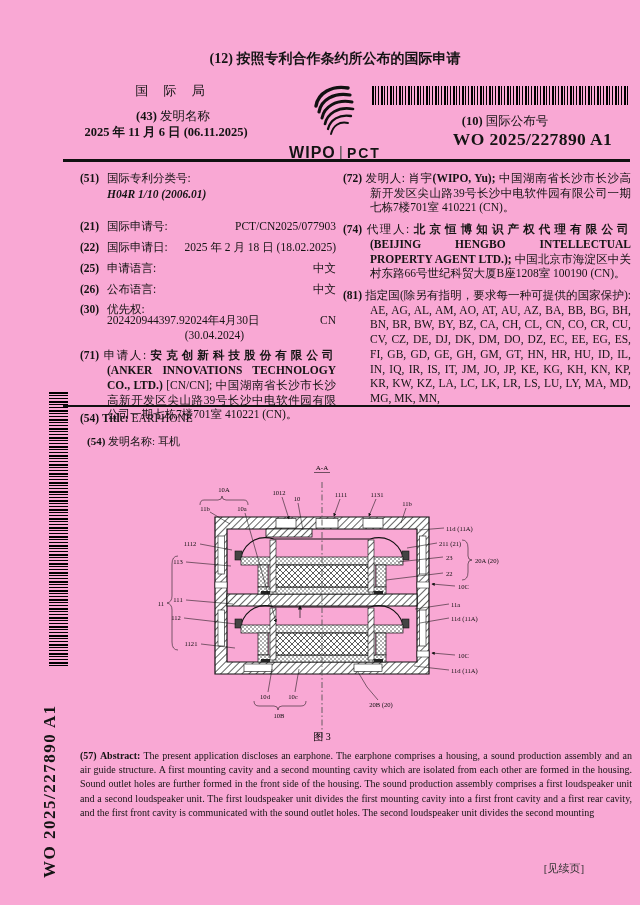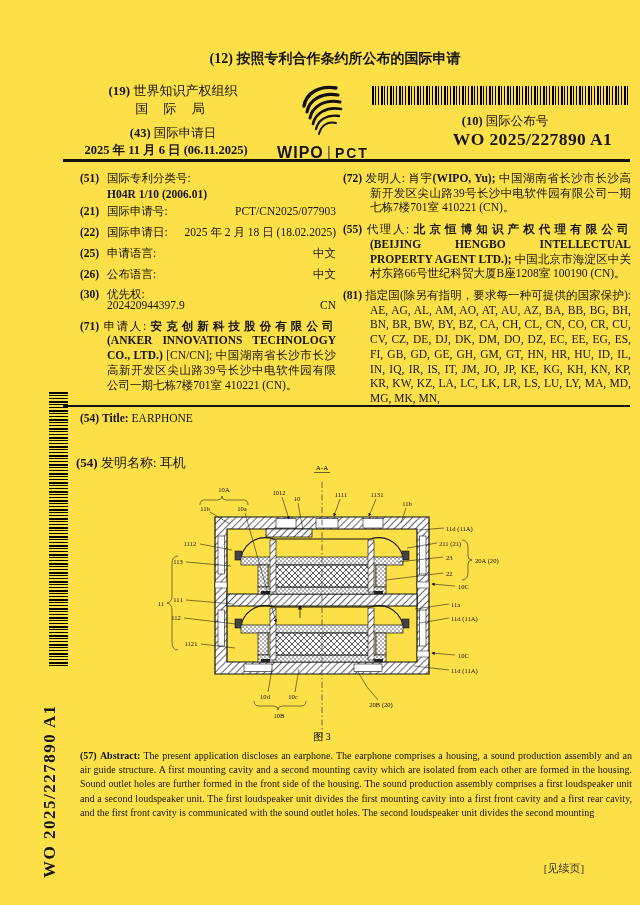--- a/index.html
+++ b/index.html
@@ -1,31 +1,31 @@
 <!DOCTYPE html>
 <html><head>
 <meta charset="utf-8">
 <style>
   html,body{margin:0;padding:0;background:#e8e8e8;}
   #page{
-    position:relative;width:640px;height:905px;background:#fde047;
+    position:relative;width:640px;height:905px;background:#f9a8d4;
     font-family:"Liberation Serif","DejaVu Serif",serif;color:#141414;
     overflow:hidden;margin:0 auto;
   }
   .abs{position:absolute;}
   .b{font-weight:bold;}
   .num{font-weight:bold;}
 
   
   #type-line{top:50px;left:30px;width:610px;text-align:center;font-size:14px;font-weight:bold;}
   #org-block{top:82px;left:78px;width:190px;text-align:center;font-size:13px;line-height:1.35;}
   #org-bureau{letter-spacing:6px;}
   #pubdate-label{margin-top:8px;font-size:12.5px;}
   #pubdate-value{font-size:12.5px;font-weight:bold;white-space:nowrap;margin-left:-14px;}
-  #logo-block{top:84px;left:268px;width:110px;text-align:center;}
+  #logo-block{top:84px;left:280px;width:110px;text-align:center;}
   #logo-text{font-family:"Liberation Sans","DejaVu Sans",sans-serif;font-weight:bold;font-size:16px;letter-spacing:1px;margin-top:2px;white-space:nowrap;}
   #logo-text .sep{font-weight:normal;color:#555;padding:0 3px;}
   #logo-text .pct{font-size:14px;letter-spacing:2px;}
   #barcode-top{top:86px;left:372px;width:256px;height:19px;
     background-image:
       repeating-linear-gradient(90deg,#000 0 1px,transparent 1px 3px),
       repeating-linear-gradient(90deg,#000 0 2px,transparent 2px 9px),
       repeating-linear-gradient(90deg,#000 0 1px,transparent 1px 6px);
   }
   #pubnum-label{top:113px;left:440px;width:130px;text-align:center;font-size:12.5px;}
@@ -33,28 +33,28 @@
   .rule1{top:159px;left:63px;width:567px;height:2.5px;background:#111;}
   .rule2{top:405px;left:63px;width:567px;height:1.5px;background:#111;}
 
   
   .col{font-size:11.5px;line-height:1.28;}
   #col-left{top:171px;left:80px;width:256px;}
   #col-right{top:171px;left:343px;width:288px;}
   .kv{display:flex;margin-bottom:6px;}
   .kv .num{width:27px;flex:none;}
   .kv .val{margin-left:auto;text-align:right;white-space:nowrap;}
-  .ipc-val{padding-left:27px;margin-top:-5px;margin-bottom:3px;font-weight:bold;}
+  .ipc-val{padding-left:27px;margin-top:-5px;margin-bottom:18px;font-weight:bold;font-style:italic;}
   .prio-line{display:flex;justify-content:space-between;padding-left:27px;margin-top:-5px;margin-bottom:6px;}
   .entry{margin:0 0 7px 0;padding-left:27px;text-indent:-27px;text-align:justify;}
   .sp{letter-spacing:2.5px;font-weight:bold;}
 
   
   #title-en{top:412px;left:80px;width:540px;font-size:11.5px;}
-  #title-cn{top:434px;left:76px;width:540px;font-size:13px;margin-top:20px;}
+  #title-cn{top:434px;left:87px;width:540px;font-size:11px;}
 
   
   #barcode-side{top:392px;left:49px;width:19px;height:276px;
     background-image:
       repeating-linear-gradient(180deg,#000 0 1px,transparent 1px 3px),
       repeating-linear-gradient(180deg,#000 0 2px,transparent 2px 9px),
       repeating-linear-gradient(180deg,#000 0 1px,transparent 1px 6px);
   }
   #sidebar-pubnum{top:678px;left:40px;width:34px;height:200px;
     writing-mode:vertical-rl;transform:rotate(180deg);
@@ -71,28 +71,24 @@
 <body>
 
 <div id="page">
 
   <div id="type-line" class="abs">
     <span class="num">(12)</span>
     <span>按照专利合作条约所公布的国际申请</span>
   </div>
 
   <div id="org-block" class="abs">
-    <div>
-      <span class="num">(19)</span>
-      <span>世界知识产权组织</span>
-    </div>
     <div id="org-bureau">国 际 局</div>
     <div id="pubdate-label">
       <span class="num">(43)</span>
-      <span>国际申请日</span>
+      <span>发明名称</span>
     </div>
     <div id="pubdate-value">2025 年 11 月 6 日 (06.11.2025)</div>
   </div>
 
   <div id="logo-block" class="abs">
     <svg width="62" height="54" viewBox="0 0 62 54">
       <g stroke="#111" fill="none" stroke-linecap="round">
         <path d="M44 4 C28 1 14 9 12 22" stroke-width="3.4"></path>
         <path d="M46 11 C30 8 17 16 15 28" stroke-width="3.2"></path>
         <path d="M48 18 C32 15 20 23 18 34" stroke-width="3.0"></path>
@@ -146,39 +142,40 @@
       <span>公布语言:</span>
       <span class="val">中文</span>
     </div>
 
     <div class="kv" style="margin-bottom:1px;">
       <span class="num">(30)</span>
       <span>优先权:</span>
     </div>
     <div class="prio-line">
       <span>202420944397.9</span>
+      <span>2024年4月30日 (30.04.2024)</span>
       <span>CN</span>
     </div>
 
     <p class="entry">
       <span class="num">(71)</span>
       <span>申请人:</span>
       <span class="sp">安克创新科技股份有限公司</span><span class="b">(ANKER INNOVATIONS TECHNOLOGY CO., LTD.)</span><span> [CN/CN]; </span><span>中国湖南省长沙市长沙高新开发区尖山路39号长沙中电软件园有限公司一期七栋7楼701室 410221 (CN)。</span>
     </p>
   </div>
 
   <div id="col-right" class="abs col">
     <p class="entry">
       <span class="num">(72)</span>
       <span>发明人:</span>
       <span>肖宇</span><span class="b">(WIPO, Yu); </span><span>中国湖南省长沙市长沙高新开发区尖山路39号长沙中电软件园有限公司一期七栋7楼701室 410221 (CN)。</span>
     </p>
 
     <p class="entry">
-      <span class="num">(55)</span>
+      <span class="num">(74)</span>
       <span>代理人:</span>
       <span class="sp">北京恒博知识产权代理有限公司</span><span class="b"> (BEIJING HENGBO INTELLECTUAL PROPERTY AGENT LTD.); </span><span>中国北京市海淀区中关村东路66号世纪科贸大厦B座1208室 100190 (CN)。</span>
     </p>
 
     <p class="entry">
       <span class="num">(81)</span>
       <span>指定国(除另有指明，要求每一种可提供的国家保护): </span><span>AE, AG, AL, AM, AO, AT, AU, AZ, BA, BB, BG, BH, BN, BR, BW, BY, BZ, CA, CH, CL, CN, CO, CR, CU, CV, CZ, DE, DJ, DK, DM, DO, DZ, EC, EE, EG, ES, FI, GB, GD, GE, GH, GM, GT, HN, HR, HU, ID, IL, IN, IQ, IR, IS, IT, JM, JO, JP, KE, KG, KH, KN, KP, KR, KW, KZ, LA, LC, LK, LR, LS, LU, LY, MA, MD, MG, MK, MN,</span>
     </p>
   </div>
 

